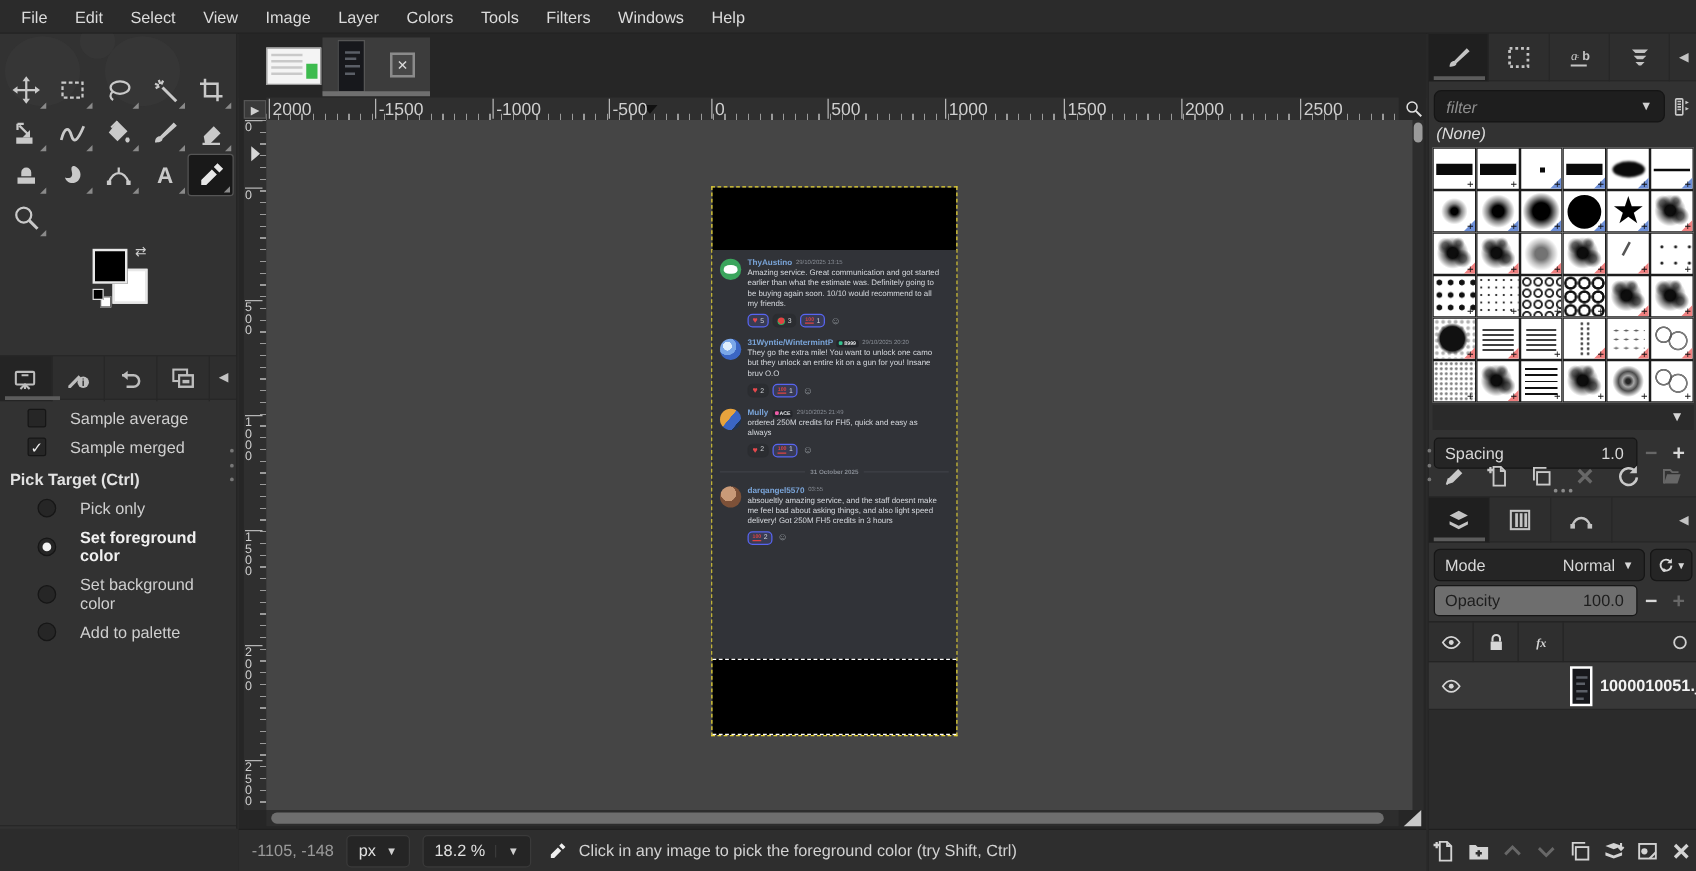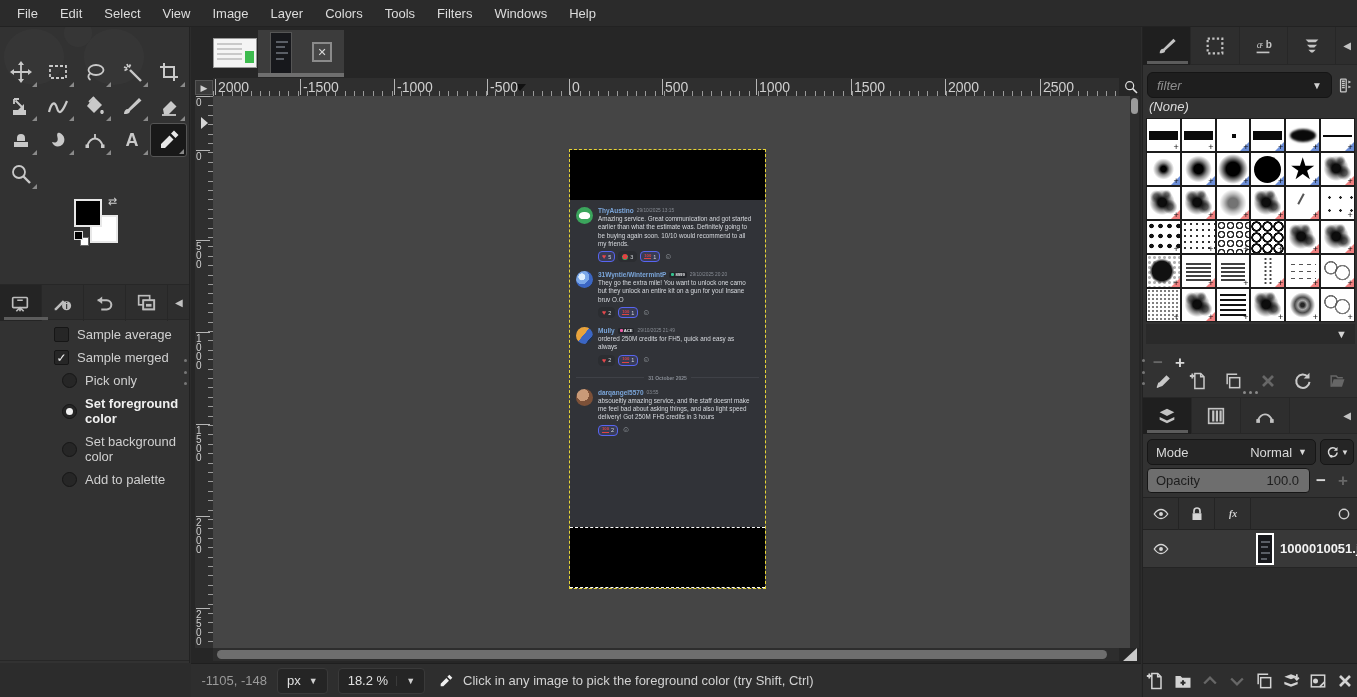--- a/index.html
+++ b/index.html
@@ -36,21 +36,21 @@
   .ltab { width:52px; height:36px; display:flex; align-items:center; justify-content:center;
     border-right:1px solid #272727; color:#bdbdbd; position:relative; }
   .ltab svg { width:22px; height:22px; }
   .ltab.active { background:#242424; }
   .ltab.active::after { content:""; position:absolute; left:4px; bottom:1px; width:44px; height:3px; background:#5c5c5c; }
   .ltab-menu { margin-left:auto; width:28px; display:flex; align-items:center; justify-content:center;
     color:#c2c2c2; font-size:10px; }
 
   #tool-options { position:absolute; left:0; top:296px; width:190px; }
   .to-title { font-size:13px; font-weight:bold; color:#e2e2e2; padding:8px 8px 6px 8px; }
-  .opt-row { display:flex; align-items:center; gap:8px; padding:4px 8px 4px 22px; font-size:13px; color:#cfcfcf;margin-left:32px; }
+  .opt-row { display:flex; align-items:center; gap:19px; padding:4px 8px 4px 22px; font-size:13px; color:#cfcfcf; }
   .opt-row.bold { color:#f0f0f0; font-weight:bold; }
   .checkbox { width:15px; height:15px; background:#262626; border:1px solid #161616; border-radius:2px;
     flex:0 0 15px; display:flex; align-items:center; justify-content:center; font-size:12px; color:#f0f0f0; }
   .radio { width:15px; height:15px; background:#262626; border:1px solid #161616; border-radius:50%;
     flex:0 0 15px; display:flex; align-items:center; justify-content:center; }
   .radio .dot { width:7px; height:7px; border-radius:50%; background:#f2f2f2; }
   .section-label { font-size:13px; font-weight:bold; color:#e2e2e2; padding:7px 8px 4px 8px; }
 
   #left-footer { position:absolute; left:0; top:633px; width:190px; height:36px; display:flex;
     align-items:center; justify-content:space-around; border-top:1px solid #272727; }
@@ -485,20 +485,21 @@
       <div id="to-checkboxes">
           <div class="opt-row" style="padding-left: 22px;">
             <span class="checkbox"></span>
             <span>Sample average</span>
           </div>
           <div class="opt-row" style="padding-left: 22px;">
             <span class="checkbox">✓</span>
             <span>Sample merged</span>
           </div>
         </div>
+      <div class="section-label">Pick Target  (Ctrl)</div>
       <div id="to-radios">
           <div class="opt-row" style="padding-left: 30px;">
             <span class="radio"></span>
             <span>Pick only</span>
           </div>
           <div class="opt-row bold" style="padding-left: 30px;">
             <span class="radio">
               <span class="dot"></span>
             </span>
             <span>Set foreground color</span>
@@ -935,20 +936,24 @@
           <span class="plus">+</span>
         </div>
         <div class="brush-cell">
           <div class="bv bv-sketch"></div>
           <span class="plus">+</span>
         </div>
       </div>
     <div id="brush-scroll-btn">▼</div>
 
     <div class="slider-row" style="top:323px;">
+      <div class="slider-body">
+        <span class="slider-label">Spacing</span>
+        <span class="slider-value">1.0</span>
+      </div>
       <div class="stepper disabled">−</div>
       <div class="stepper">+</div>
     </div>
 
     <div id="brush-actions">
         <div class="ba-btn icon">
           <svg viewBox="0 0 24 24" fill="none" stroke="currentColor" stroke-width="1.8">
             <path d="M4 20l2-6 9-9 4 4-9 9z" fill="currentColor" stroke="none"></path>
             <path d="M4 20l2-6"></path>
           </svg>

